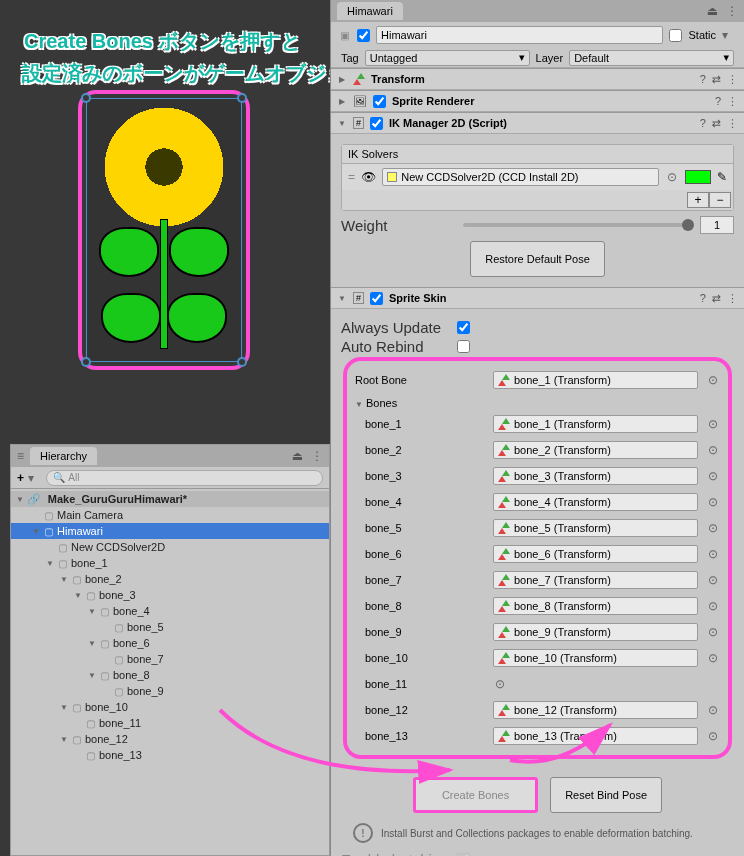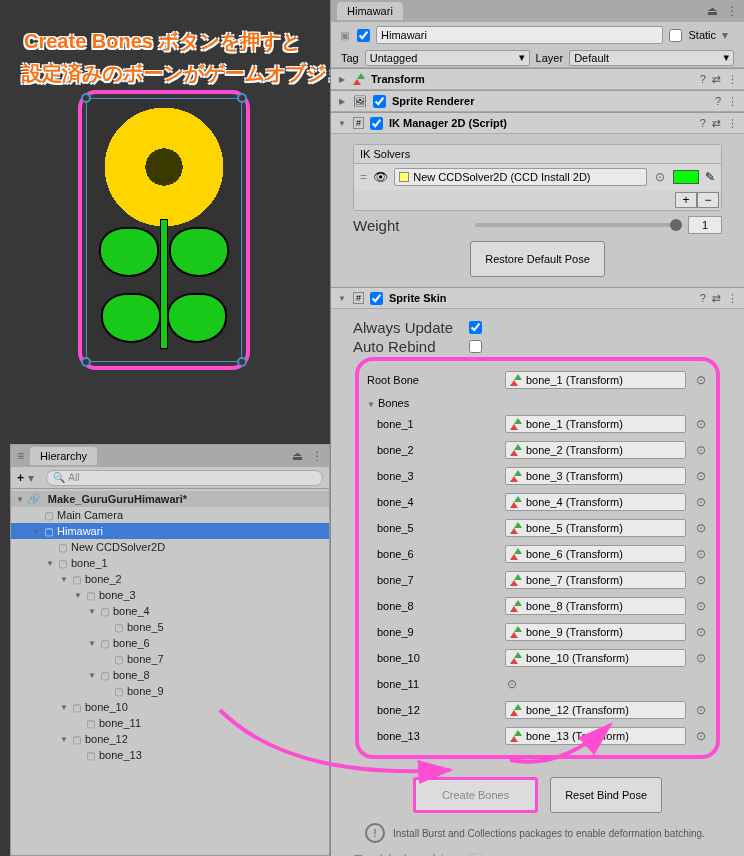--- a/index.html
+++ b/index.html
@@ -8,21 +8,21 @@
 .scene-view { position:absolute; left:0; top:0; width:330px; height:440px; background:#383838; }
 .sprite-frame { position:absolute; left:78px; top:90px; width:172px; height:280px; border:4px solid #ff4dd3; border-radius:18px; padding:4px; }
 .sprite-box { width:100%; height:100%; border:1.5px solid #4a8fc7; position:relative; background:#333; }
 .corner { position:absolute; width:10px; height:10px; border:2px solid #4a8fc7; background:#383838; border-radius:50%; }
 .c-tl{top:-6px;left:-6px}.c-tr{top:-6px;right:-6px}.c-bl{bottom:-6px;left:-6px}.c-br{bottom:-6px;right:-6px}
 .petals { position:absolute; top:8px; left:50%; transform:translateX(-50%); width:120px; height:120px; background:radial-gradient(circle,#3a3a00 0 22%,#ffd500 22% 70%,transparent 70%); border-radius:50% 50% 48% 48%; }
 .leaf { position:absolute; width:60px; height:50px; background:#19c919; border:2px solid #000; border-radius:60% 60% 70% 70%; }
 .l1{top:128px;left:12px}.l2{top:128px;right:12px}.l3{top:194px;left:14px}.l4{top:194px;right:14px}
 .stem { position:absolute; top:120px; left:50%; transform:translateX(-50%); width:8px; height:130px; background:#19c919; border:1.5px solid #000; }
 
-.annot { position:absolute; font-size:20px; font-weight:bold; color:#f97316; text-shadow:-1.5px -1.5px 0 #fff,1.5px -1.5px 0 #fff,-1.5px 1.5px 0 #fff,1.5px 1.5px 0 #fff; white-space:nowrap; }
+.annot { position:absolute; font-size:20px; font-weight:bold; color:#14b8a6; text-shadow:-1.5px -1.5px 0 #fff,1.5px -1.5px 0 #fff,-1.5px 1.5px 0 #fff,1.5px 1.5px 0 #fff; white-space:nowrap; }
 .an1{top:28px;left:24px}.an2{top:60px;left:22px}
 
 
 .hier { position:absolute; left:10px; top:444px; width:320px; height:412px; background:#c8c8c8; border:1px solid #999; }
 .tabbar { height:22px; background:#a9a9a9; display:flex; align-items:center; padding:0 6px; gap:6px; }
 .tab { background:#c8c8c8; padding:3px 10px; border-radius:4px 4px 0 0; font-size:11px; }
 .tbicons { margin-left:auto; display:flex; gap:8px; color:#555; font-size:12px; }
 .tbar { height:22px; background:#c8c8c8; border-bottom:1px solid #999; display:flex; align-items:center; padding:0 6px; gap:4px; }
 .search { flex:1; height:16px; background:#ddd; border:1px solid #aaa; border-radius:8px; padding:0 6px; font-size:10px; color:#888; display:flex; align-items:center; }
 .tree { padding:2px 0; }
@@ -33,21 +33,21 @@
 .cube { width:12px; height:12px; display:inline-flex; align-items:center; justify-content:center; color:#888; font-size:10px; }
 .trow.sel .cube { color:#cde3ff; }
 
 
 .insp { position:absolute; left:330px; top:0; width:414px; height:856px; background:#c8c8c8; border-left:1px solid #888; }
 .ihdr { height:26px; background:#c8c8c8; display:flex; align-items:center; padding:0 8px; gap:6px; }
 .namefield { flex:1; height:18px; background:#eaeaea; border:1px solid #999; border-radius:2px; padding:0 4px; font-size:11px; display:flex; align-items:center; }
 .comp-hdr { height:22px; background:#cfcfcf; border-top:1px solid #999; border-bottom:1px solid #aaa; display:flex; align-items:center; padding:0 6px; gap:6px; font-size:11px; }
 .comp-hdr .ttl { font-weight:bold; flex:1; }
 .comp-hdr .hicons { display:flex; gap:6px; color:#555; font-size:11px; }
-.comp-body { background:#c8c8c8; padding:6px 22px; }
+.comp-body { background:#c8c8c8; padding:6px 10px; }
 .fieldrow { display:flex; align-items:center; height:20px; gap:6px; margin:2px 0; }
 .fieldrow .lbl { width:110px; font-size:15px; color:#333; }
 .objfield { flex:1; height:18px; background:#eaeaea; border:1px solid #999; border-radius:2px; display:flex; align-items:center; padding:0 4px; font-size:11px; gap:4px; }
 .pick { width:14px; text-align:center; color:#666; }
 .btn { background:#dcdcdc; border:1px solid #888; border-radius:3px; height:36px; padding:0 14px; font-size:11px; display:inline-flex; align-items:center; justify-content:center; cursor:pointer; }
 .btn.primary-highlight { border:3px solid #ff4dd3; padding:2px 26px; color:#888; background:#dcdcdc; }
 .solvers-box { border:1px solid #aaa; border-radius:3px; margin:4px 0; }
 .solvers-hdr { background:#d3d3d3; padding:3px 6px; font-size:11px; border-bottom:1px solid #aaa; }
 .solvers-row { display:flex; align-items:center; padding:4px 6px; gap:6px; background:#d8d8d8; }
 .green-sw { width:26px; height:14px; background:#00ff00; border:1px solid #555; }

